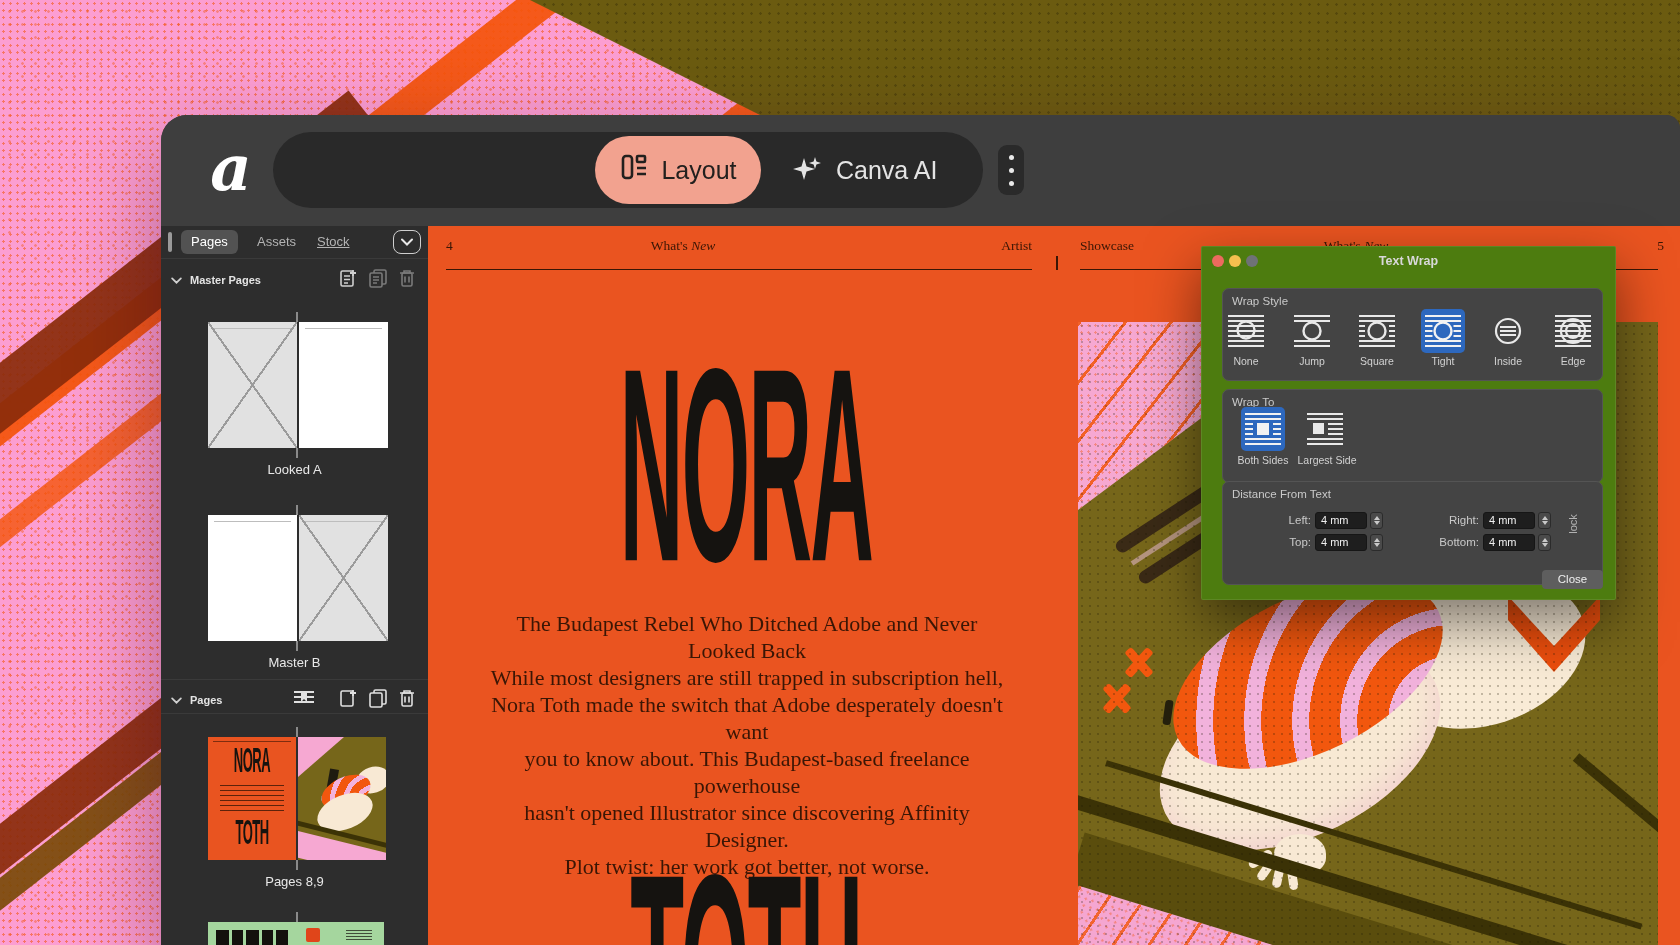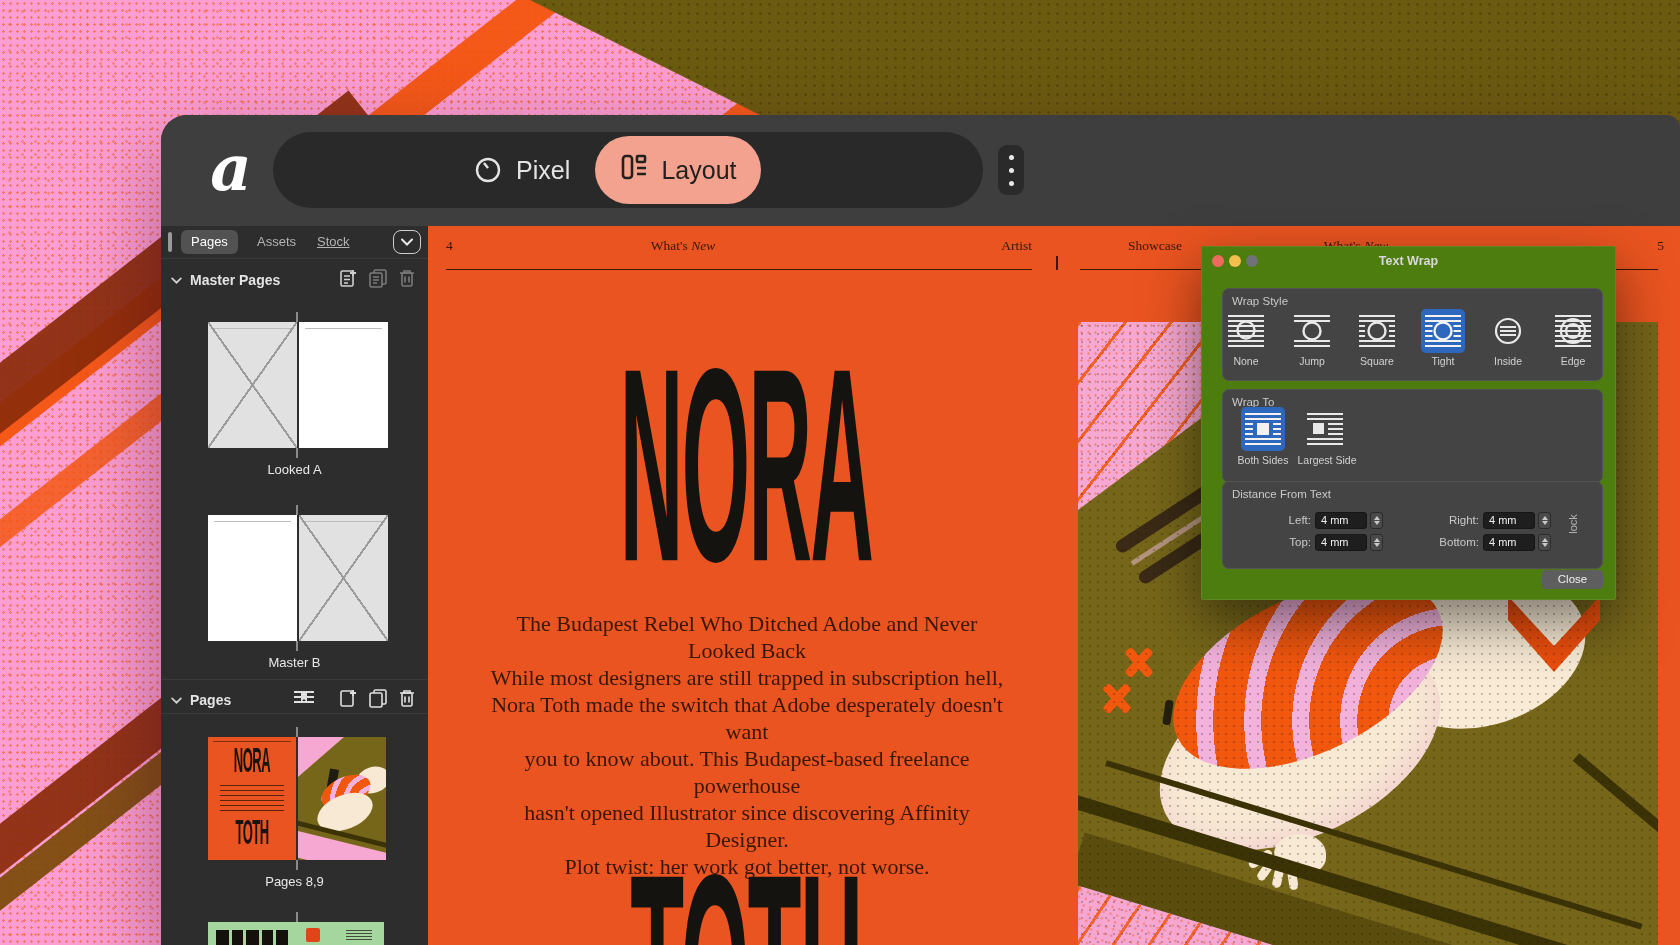--- a/index.html
+++ b/index.html
@@ -60,21 +60,21 @@
   .side-tab { position:absolute; top:4px; height:24px; line-height:24px; padding:0 10px;
     font-size:13px; color:#B3B3B3; border-radius:6px; }
   .side-tab.active { background:#525252; color:#FFF; }
   .tab-pages  { left:20px; }
   .tab-assets { left:86px; }
   .tab-stock  { left:146px;text-decoration:underline; }
   .collapse-btn { position:absolute; left:232px; top:4px; width:28px; height:24px;
     border:1.6px solid #CFCFCF; border-radius:8px; display:flex; align-items:center; justify-content:center; }
   .section-head { position:absolute; left:0; width:100%; height:36px; display:flex; align-items:center; }
   .section-head .chev { margin-left:10px; }
-  .section-head .stitle { margin-left:8px; font-size:14px; font-weight:bold; color:#E4E4E4; }
+  .section-head .stitle { margin-left:8px; font-size:11px; font-weight:bold; color:#E4E4E4; }
   .shead-icons { position:absolute; right:12px; top:8px; display:flex; gap:10px; }
   .shead-icons svg { display:block; }
   .divider { position:absolute; left:0; width:100%; height:1px; background:#3A3A3A; }
 
   .thumb { position:absolute; display:flex; }
   .thumb .pg { position:relative; width:89px; height:126px; }
   .pg.blankL { background:#FFFFFF; }
   .pg.cross { background:
       linear-gradient(to top right, transparent calc(50% - 1px), #9B9B9B calc(50% - 1px) calc(50% + 1px), transparent calc(50% + 1px)),
       linear-gradient(to bottom right, transparent calc(50% - 1px), #9B9B9B calc(50% - 1px) calc(50% + 1px), transparent calc(50% + 1px)),
@@ -171,21 +171,21 @@
     box-shadow:0 22px 55px rgba(0,0,0,.5); }
   .dlg-title { position:absolute; top:7px; width:100%; text-align:center; font-size:12.5px; font-weight:bold; color:#D8D8D8; }
   .traffic { position:absolute; top:8px; width:12px; height:12px; border-radius:50%; }
   .t-red { left:10px; background:#ED6A5F; }
   .t-yellow { left:27px; background:#F5BF4F; }
   .t-gray { left:44px; background:#6F7276; }
   .grp { position:absolute; left:20px; width:381px; background:#444444; border:1px solid #545454; border-radius:7px; }
   .grp-label { position:absolute; left:9px; top:6px; font-size:11.5px; color:#C9C9C9; }
   .g1 { top:41px; height:93px; }
   .g2 { top:142px; height:94px; }
-  .g3 { top:234px; height:88px; }
+  .g3 { top:234px; height:104px; }
   .wtile { position:absolute; width:44px; height:44px; border-radius:5px; display:flex; align-items:center; justify-content:center; }
   .wtile.sel { background:#2D68BE; }
   .wlabel { position:absolute; width:64px; text-align:center; font-size:10.5px; color:#D2D2D2; }
   .fld-label { position:absolute; width:58px; text-align:right; font-size:11.5px; color:#C9C9C9; }
   .fld-input { position:absolute; width:52px; height:17px; background:#1E1E1E; border:1px solid #161616; border-radius:3px;
     color:#F0F0F0; font-size:11px; line-height:15px; padding-left:5px; }
   .stepper { position:absolute; width:13px; height:17px; background:#4A4A4A; border:1px solid #2B2B2B; border-radius:3px;
     display:flex; flex-direction:column; align-items:center; justify-content:center; gap:1px; }
   .stepper i { width:0; height:0; border-left:3px solid transparent; border-right:3px solid transparent; }
   .stepper .up { border-bottom:4px solid #C9C9C9; }
@@ -207,38 +207,38 @@
   <div class="bg-stripe dark2"></div>
   <div class="bg-stripe dark3"></div>
   <div class="bg-olive"></div>
 
   <div class="app-window">
 
     <div class="toolbar">
       <div class="logo">a</div>
 
       <div class="persona-group">
-        <div class="persona pixel">
-          <span>
-            <svg width="30" height="30" viewBox="0 0 30 30" fill="none" stroke="#E4E4E4" stroke-width="2.4">
-              <circle cx="15" cy="15" r="11"></circle>
-                <path d="M11 8 L15 13"></path>
-            </svg>
-          </span>
-          <span>Pixel</span>
-        </div>
         <div class="persona-pill">
           <span>
             <svg width="30" height="30" viewBox="0 0 30 30" fill="none" stroke="#23201E" stroke-width="2.6">
               <rect x="4" y="4" width="9" height="22" rx="3"></rect>
                 <rect x="18" y="4" width="8" height="6" rx="1"></rect>
                 <path d="M18 16 H27 M18 22 H27"></path>
             </svg>
           </span>
           <span>Layout</span>
+        </div>
+        <div class="persona canva">
+          <span>
+            <svg width="32" height="32" viewBox="0 0 32 32" fill="#E4E4E4">
+              <path d="M13 4 L15.5 12.5 L24 15 L15.5 17.5 L13 26 L10.5 17.5 L2 15 L10.5 12.5 Z"></path>
+              <path d="M24 3 L25.4 7.6 L30 9 L25.4 10.4 L24 15 L22.6 10.4 L18 9 L22.6 7.6 Z"></path>
+            </svg>
+          </span>
+          <span>Canva AI</span>
         </div>
       </div>
 
       <div class="overflow-btn">
         <i></i>
           <i></i>
           <i></i>
       </div>
     </div>
 
@@ -381,21 +381,21 @@
     <div class="canvas">
 
       <div class="hdr doc-serif" style="left:18px;">4</div>
       <div class="hdr doc-serif" style="left:130px; width:250px; text-align:center;">
         <span>What's</span>&nbsp;<i>New</i>
       </div>
       <div class="hdr doc-serif" style="left:454px; width:150px; text-align:right;">Artist</div>
       <div class="hdr-rule" style="left:18px; width:586px;"></div>
       <div class="gutter-tick"></div>
 
-      <div class="hdr doc-serif" style="left:652px;margin-left:48px;">Showcase</div>
+      <div class="hdr doc-serif" style="left:652px;">Showcase</div>
       <div class="hdr doc-serif" style="left:803px; width:250px; text-align:center;">
         <span>What's</span>&nbsp;<i>New</i>
       </div>
       <div class="hdr doc-serif" style="left:1216px; width:20px; text-align:right;">5</div>
       <div class="hdr-rule" style="left:652px; width:578px;"></div>
 
       <div class="big-title" style="left:68px; top:102px; width:500px; text-align:center;">NORA</div>
 
       <div class="body-copy doc-serif">
         <div>The Budapest Rebel Who Ditched Adobe and Never Looked Back</div>

